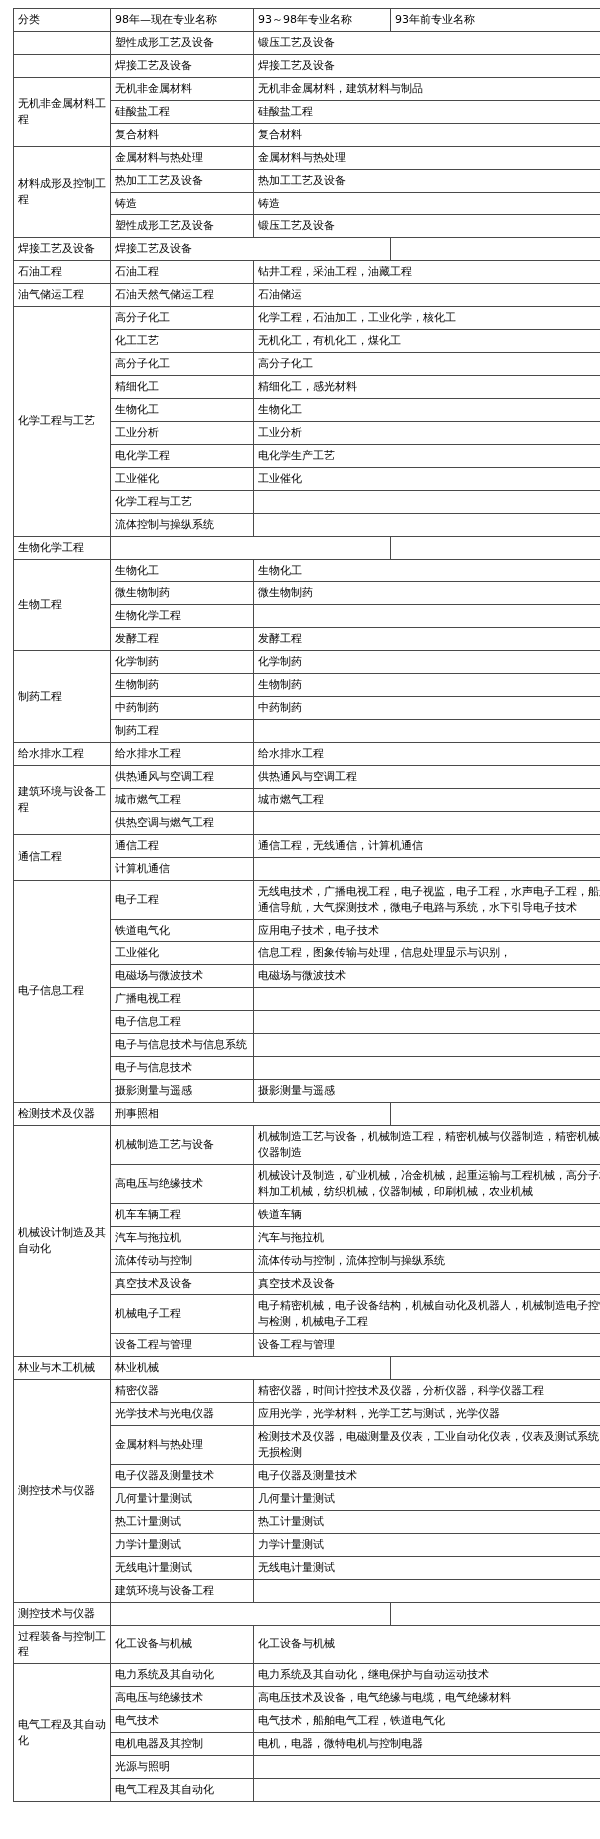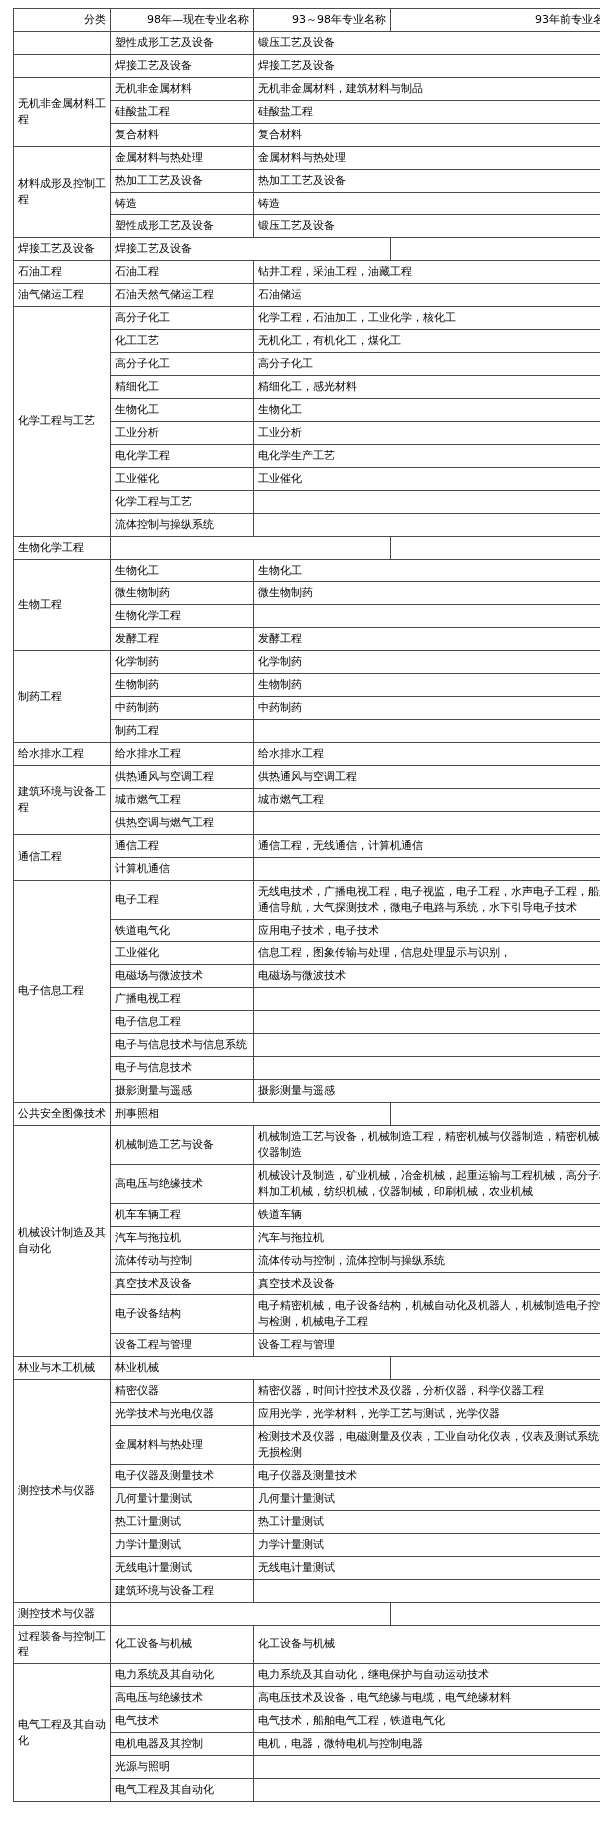--- a/index.html
+++ b/index.html
@@ -21,21 +21,21 @@
   #major-table td, #major-table th {
     border: 1px solid #4a4a4a;
     font-size: 11px;
     line-height: 1.45;
     padding: 3px 4px;
     vertical-align: middle;
     font-weight: normal;
     text-align: left;
   }
   #major-table th {
-    text-align: right;
+    text-align: left;
   }
   td.col-cat, th.col-cat {
     width: 88px;
     text-align: center;
   }
   td.col-new, th.col-new {
     width: 134px;
   }
   td.col-old, th.col-old {
     width: 348px;
@@ -251,21 +251,21 @@
       </tr>
       <tr>
         <td class="col-new">电子与信息技术</td>
         <td class="col-old" colspan="2"></td>
       </tr>
       <tr>
         <td class="col-new">摄影测量与遥感</td>
         <td class="col-old" colspan="2">摄影测量与遥感</td>
       </tr>
       <tr>
-        <td class="col-new">公共安全图像技术</td>
+        <td class="col-new">检测技术及仪器</td>
         <td class="col-old" colspan="2">刑事照相</td>
       </tr>
       <tr>
         <td class="col-cat" rowspan="8">机械设计制造及其自动化</td>
         <td class="col-new">机械制造工艺与设备</td>
         <td class="col-old" colspan="2">机械制造工艺与设备，机械制造工程，精密机械与仪器制造，精密机械与仪器制造</td>
       </tr>
       <tr>
         <td class="col-new">高电压与绝缘技术</td>
         <td class="col-old" colspan="2">机械设计及制造，矿业机械，冶金机械，起重运输与工程机械，高分子材料加工机械，纺织机械，仪器制械，印刷机械，农业机械</td>
@@ -280,21 +280,21 @@
       </tr>
       <tr>
         <td class="col-new">流体传动与控制</td>
         <td class="col-old" colspan="2">流体传动与控制，流体控制与操纵系统</td>
       </tr>
       <tr>
         <td class="col-new">真空技术及设备</td>
         <td class="col-old" colspan="2">真空技术及设备</td>
       </tr>
       <tr>
-        <td class="col-new">电子设备结构</td>
+        <td class="col-new">机械电子工程</td>
         <td class="col-old" colspan="2">电子精密机械，电子设备结构，机械自动化及机器人，机械制造电子控制与检测，机械电子工程</td>
       </tr>
       <tr>
         <td class="col-new">设备工程与管理</td>
         <td class="col-old" colspan="2">设备工程与管理</td>
       </tr>
       <tr>
         <td class="col-new">林业与木工机械</td>
         <td class="col-old" colspan="2">林业机械</td>
       </tr>

